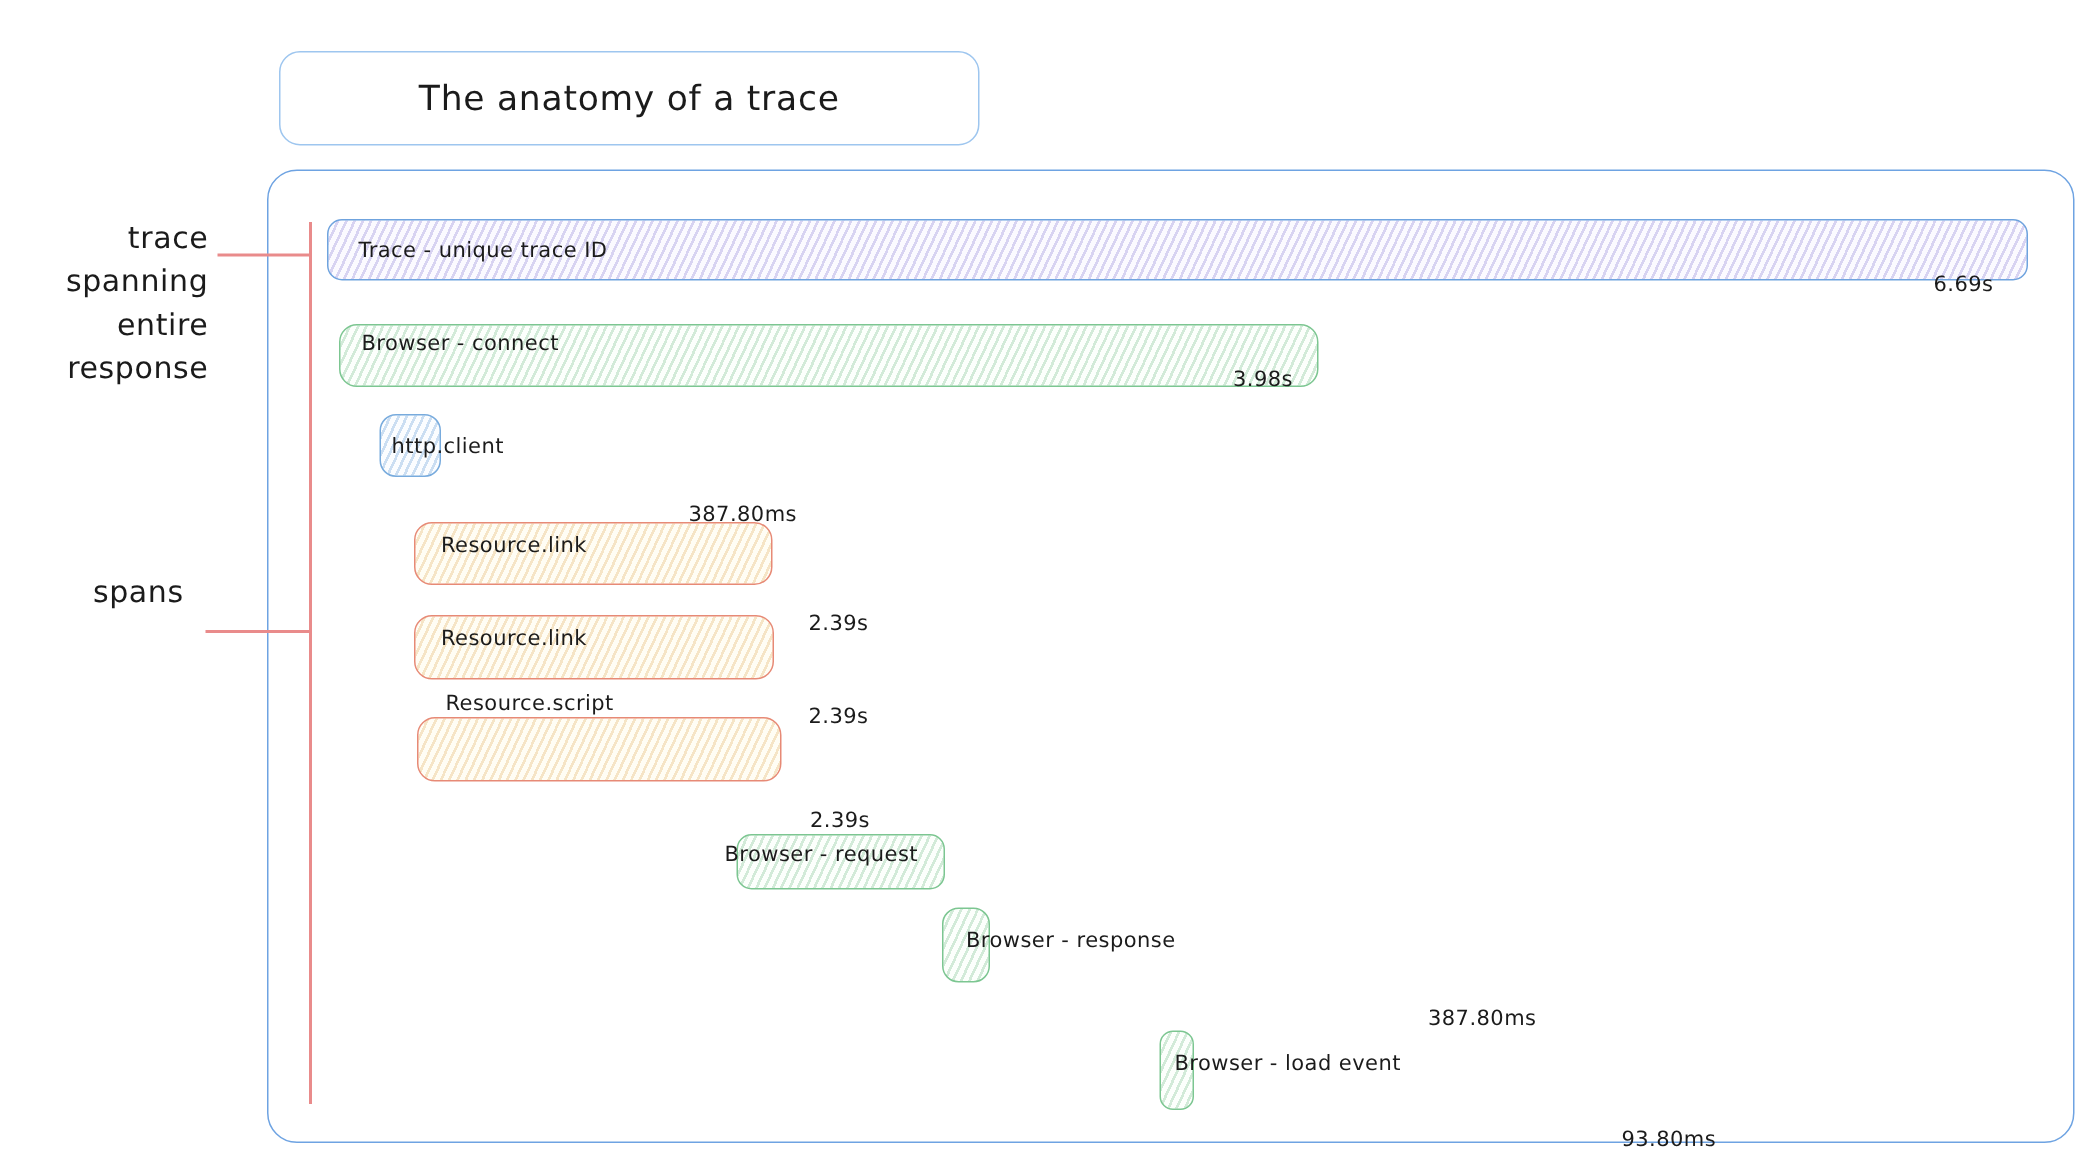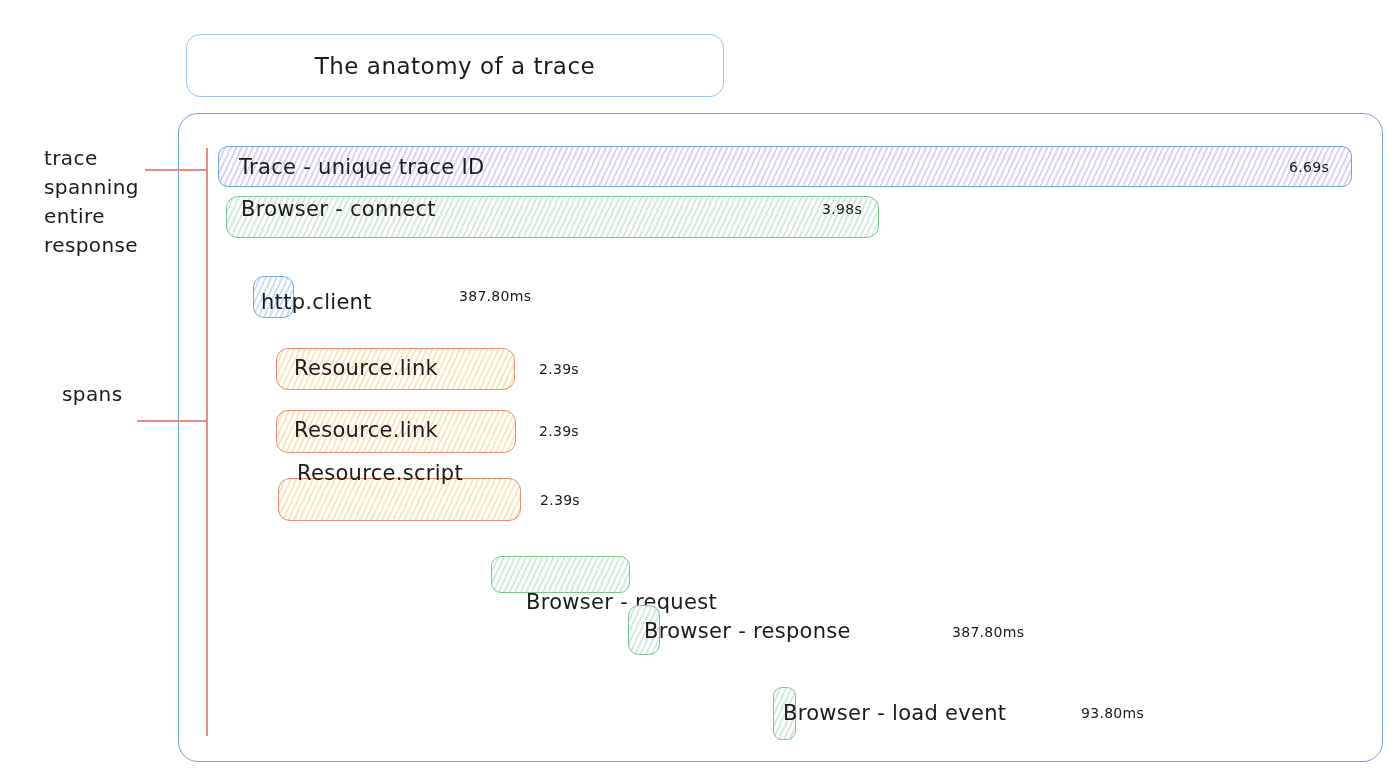--- a/index.html
+++ b/index.html
@@ -46,32 +46,32 @@
     border-color:var(--http-border,#78abdd);
   }
   .fill-yellow{
     background:
       repeating-linear-gradient(115deg, rgba(229,185,116,.36) 0 1.8px, rgba(0,0,0,0) 1.8px 5px),
       #fffdf4;
     border-color:var(--resource-border,#e78a76);
   }
 
   
-  .lbl{font-size:21px;letter-spacing:.3px;white-space:nowrap;}
-  .dur{font-size:14px;letter-spacing:.3px;white-space:nowrap;}
+  .lbl{font-size:14px;letter-spacing:.3px;white-space:nowrap;}
+  .dur{font-size:14px;letter-spacing:.3px;white-space:nowrap;margin-top:47px;}
   .annot{font-size:20px;letter-spacing:.4px;line-height:29px;}
-  .annot div{display:block;}
+  .annot div{display:block;text-align:right;}
 
   
   .redline{background:var(--annotation-line,#e98b8b);}
 </style>
 </head>
 <body>
 
-<div class="abs titlebox" style="left:186px;top:34px;width:538px;height:63px;">
+<div class="abs titlebox" style="left:186px;top:34px;width:467px;height:63px;">
   <span>The anatomy of a trace</span>
 </div>
 
 <div class="abs frame" style="left:178px;top:113px;width:1205px;height:649px;"></div>
 
 <div class="abs annot" style="left:44px;top:144px;">
   <div>trace</div>
   <div>spanning</div>
   <div>entire</div>
   <div>response</div>
@@ -82,21 +82,21 @@
 
 <div class="abs redline" style="left:145px;top:169px;width:61px;height:2px;"></div>
 <div class="abs redline" style="left:137px;top:420px;width:69px;height:2px;"></div>
 <div class="abs redline" style="left:206px;top:148px;width:2px;height:588px;"></div>
 
 <div class="abs span-bar fill-purple" style="left:218px;top:146px;width:1134px;height:41px;border-radius:10px;padding:0 22px 0 20px;">
   <span class="lbl">Trace - unique trace ID</span>
   <span class="dur">6.69s</span>
 </div>
 
-<div class="abs span-bar fill-green" style="left:226px;top:196px;width:653px;height:42px;border-radius:12px;padding:0 16px 16px 14px;">
+<div class="abs span-bar fill-green" style="left:226px;top:216px;width:653px;height:42px;border-radius:12px;padding:0 16px 16px 14px;">
   <span class="lbl">Browser - connect</span>
   <span class="dur">3.98s</span>
 </div>
 
 <div class="abs span-box fill-blue" style="left:253px;top:276px;width:41px;height:42px;"></div>
 <span class="abs lbl" style="left:261px;top:290px;">http.client</span>
 <span class="abs dur" style="left:459px;top:288px;">387.80ms</span>
 
 <div class="abs span-box fill-yellow" style="left:276px;top:348px;width:239px;height:42px;border-radius:12px;"></div>
 <span class="abs lbl" style="left:294px;top:356px;">Resource.link</span>
@@ -104,21 +104,21 @@
 
 <div class="abs span-box fill-yellow" style="left:276px;top:410px;width:240px;height:43px;border-radius:12px;"></div>
 <span class="abs lbl" style="left:294px;top:418px;">Resource.link</span>
 <span class="abs dur" style="left:539px;top:423px;">2.39s</span>
 
 <div class="abs span-box fill-yellow" style="left:278px;top:478px;width:243px;height:43px;border-radius:12px;"></div>
 <span class="abs lbl" style="left:297px;top:461px;">Resource.script</span>
 <span class="abs dur" style="left:540px;top:492px;">2.39s</span>
 
 <div class="abs span-box fill-green" style="left:491px;top:556px;width:139px;height:37px;border-radius:10px;"></div>
-<span class="abs lbl" style="left:526px;top:562px;margin-top:28px;">Browser - request</span>
+<span class="abs lbl" style="left:483px;top:562px;">Browser - request</span>
 
 <div class="abs span-box fill-green" style="left:628px;top:605px;width:32px;height:50px;"></div>
 <span class="abs lbl" style="left:644px;top:619px;">Browser - response</span>
 <span class="abs dur" style="left:952px;top:624px;">387.80ms</span>
 
 <div class="abs span-box fill-green" style="left:773px;top:687px;width:23px;height:53px;border-radius:9px;"></div>
 <span class="abs lbl" style="left:783px;top:701px;">Browser - load event</span>
 <span class="abs dur" style="left:1081px;top:705px;">93.80ms</span>
 
 </body></html>

